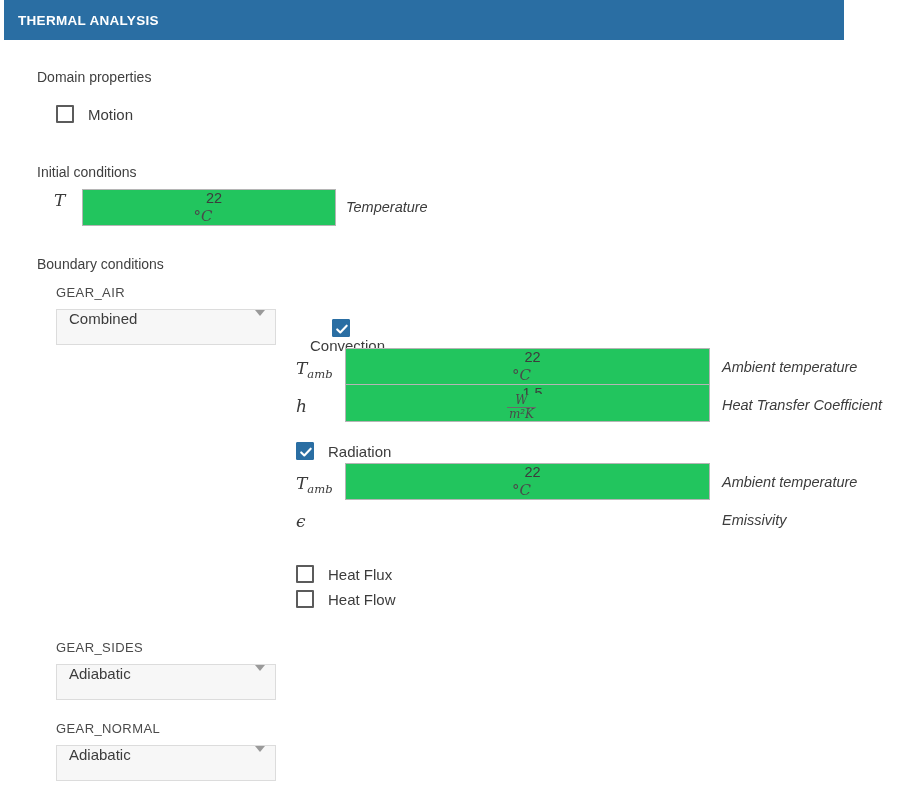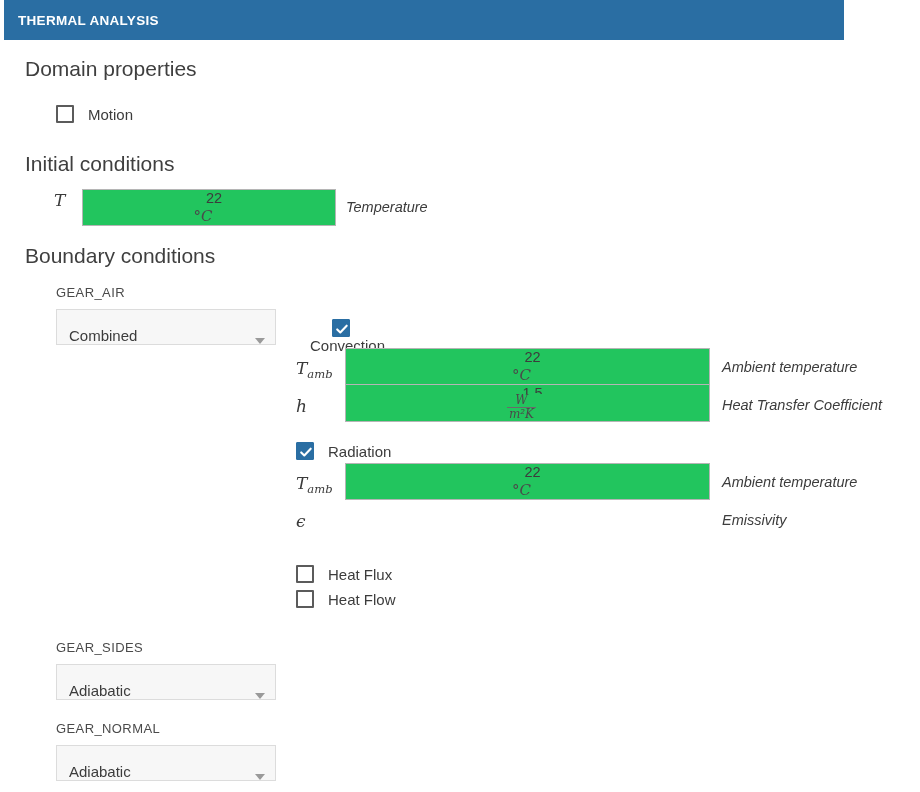--- a/index.html
+++ b/index.html
@@ -29,24 +29,24 @@
   }
   .title-bar .title-text {
     color: #ffffff;
     font-size: 13.5px;
     font-weight: bold;
     letter-spacing: 0.3px;
     padding-left: 14px;
   }
 
   .section-title {
-    font-size: 21px;
+    font-size: 14px;
     font-weight: normal;
     color: #3f3f3f;
-    margin: 0;
+    margin: 12px;
     padding: 0;
   }
 
   .row { position: absolute; }
 
   
   .cbx {
     width: 18px;
     height: 18px;
     box-sizing: border-box;
@@ -150,21 +150,21 @@
     letter-spacing: 0.4px;
     white-space: nowrap;
   }
   .select {
     box-sizing: border-box;
     width: 220px;
     height: 36px;
     background: #f7f7f7;
     border: 1px solid #dcdcdc;
     display: flex;
-    align-items: flex-end;
+    align-items: flex-start;
     justify-content: space-between;
     padding: 0 10px 0 12px;
   }
   .select .sel-val {
     font-size: 15px;
     color: #3c3c3c;
     white-space: nowrap;
   }
   .caret {
     width: 0; height: 0;

